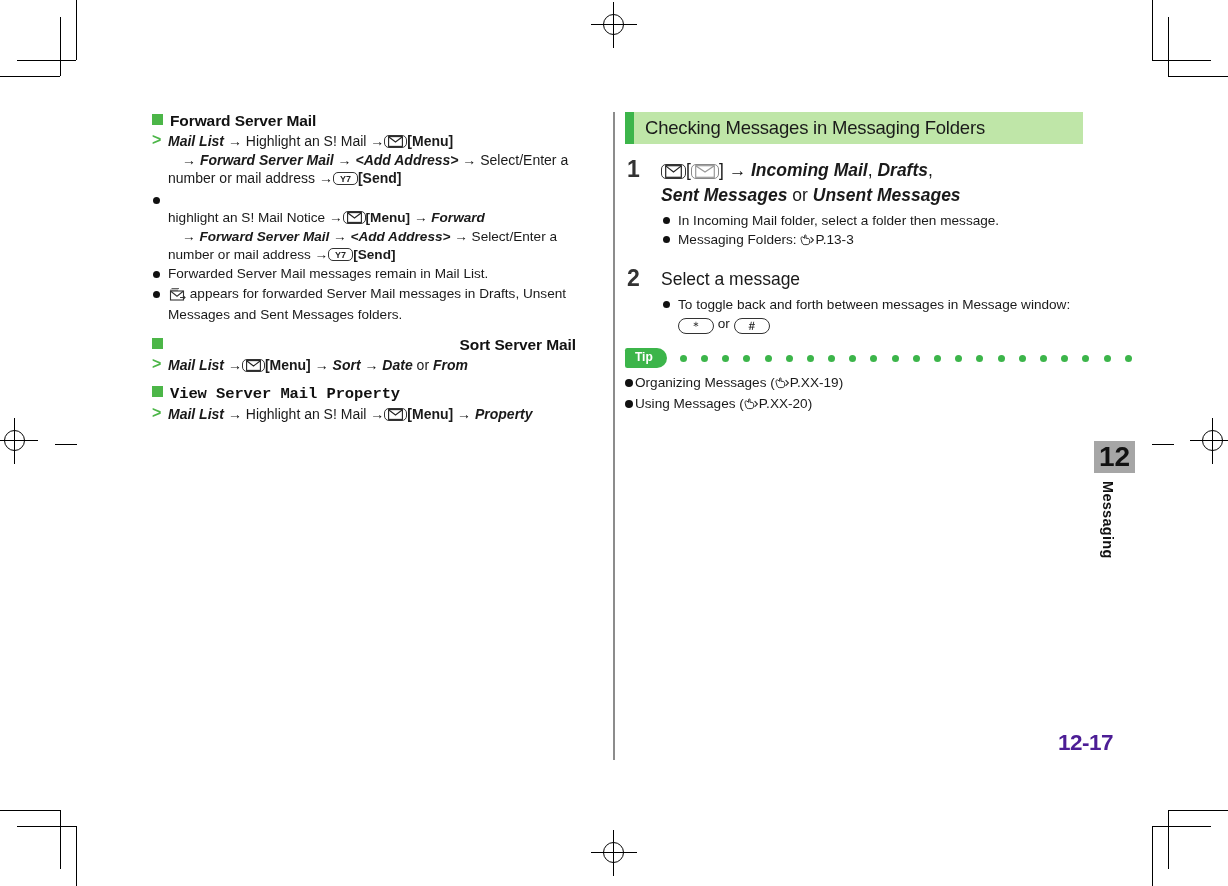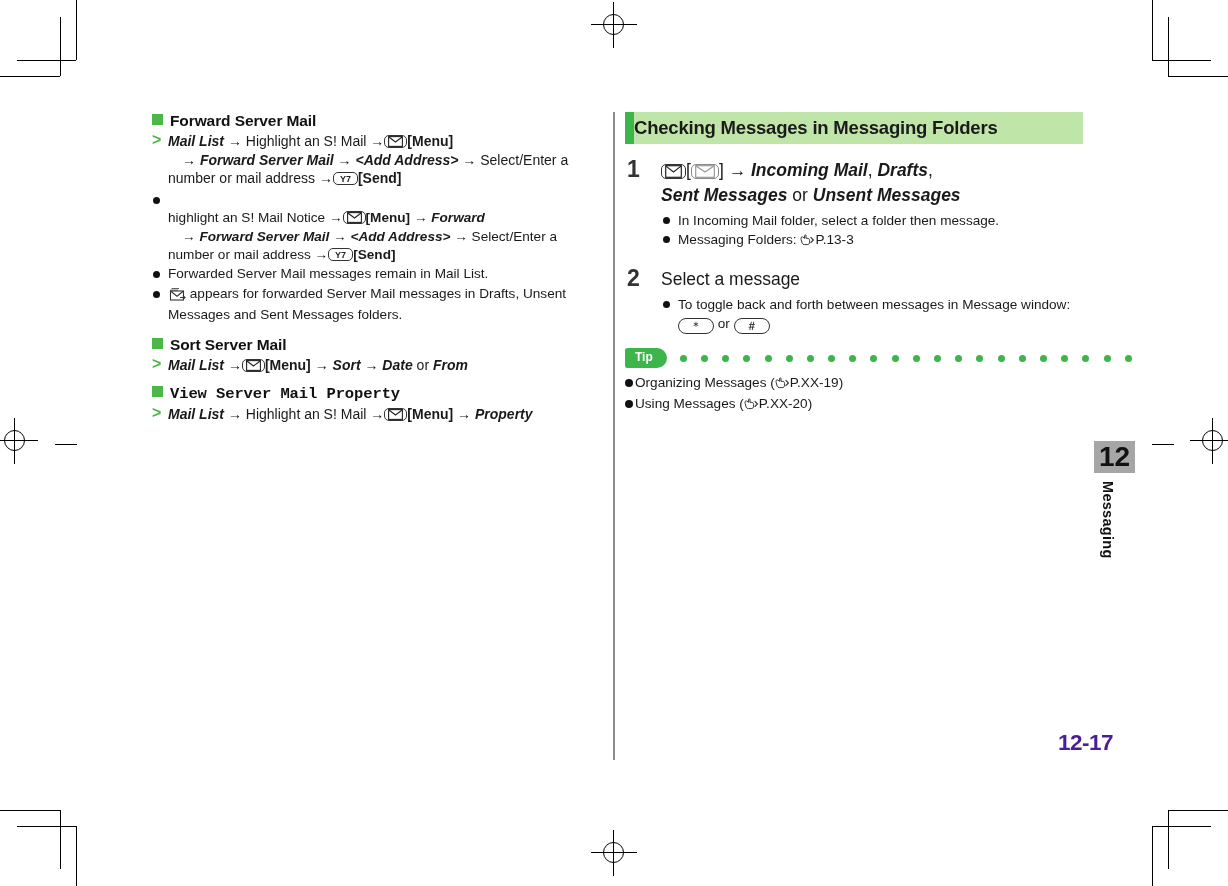--- a/index.html
+++ b/index.html
@@ -184,22 +184,23 @@
     margin-bottom: 14px;
   }
   .banner .bar {
     width: 9px;
     height: 32px;
     background: #3cb54a;
     flex: 0 0 auto;
   }
   .banner .btxt {
     font-size: 18.5px;
-    font-weight: bold;
+    font-weight: normal;
     color: #1a1a1a;
+    margin-left: 11px;
     letter-spacing: -0.2px;
   }
 
   .step {
     position: relative;
     padding-left: 36px;
     margin-bottom: 10px;
   }
   .step .num {
     position: absolute;
@@ -435,21 +436,21 @@
             <rect x="2.5" y="4" width="13" height="9" fill="#fff" stroke="#333" stroke-width="1.1"></rect>
             <path d="M2.8 4.3 L9 9.2 L15.2 4.3" fill="none" stroke="#333" stroke-width="1.1"></path>
             <path d="M2 3.2 L10 3.2" stroke="#555" stroke-width="1"></path>
             <path d="M3.5 1.6 L11 1.6" stroke="#555" stroke-width="1"></path>
             <path d="M12 10.5 L17 10.5 M15 8.7 L17 10.5 L15 12.3" fill="none" stroke="#333" stroke-width="1.1"></path>
           </svg></span>
       <span>appears for forwarded Server Mail messages in Drafts, Unsent</span><br>
       <span>Messages and Sent Messages folders.</span>
     </div>
 
-    <div class="sub-head" style="margin-top:11px;">
+    <div class="sub-head" style="margin-top:11px;justify-content:space-between;">
       <span class="sq"></span>
       <span>Sort Server Mail</span>
     </div>
     <div class="op-line">
       <span class="gt">&gt;</span>
       <i class="bi">Mail List</i>
       <span class="arrow">→</span><span class="keyicon"><svg width="15" height="11" viewBox="0 0 15 11">
             <rect x="0.6" y="0.6" width="13.8" height="9.8" fill="none" stroke="#222" stroke-width="1.1"></rect>
             <path d="M0.9 1 L7.5 6 L14.1 1" fill="none" stroke="#222" stroke-width="1.1"></path>
           </svg></span><b class="bold">[Menu]</b>

